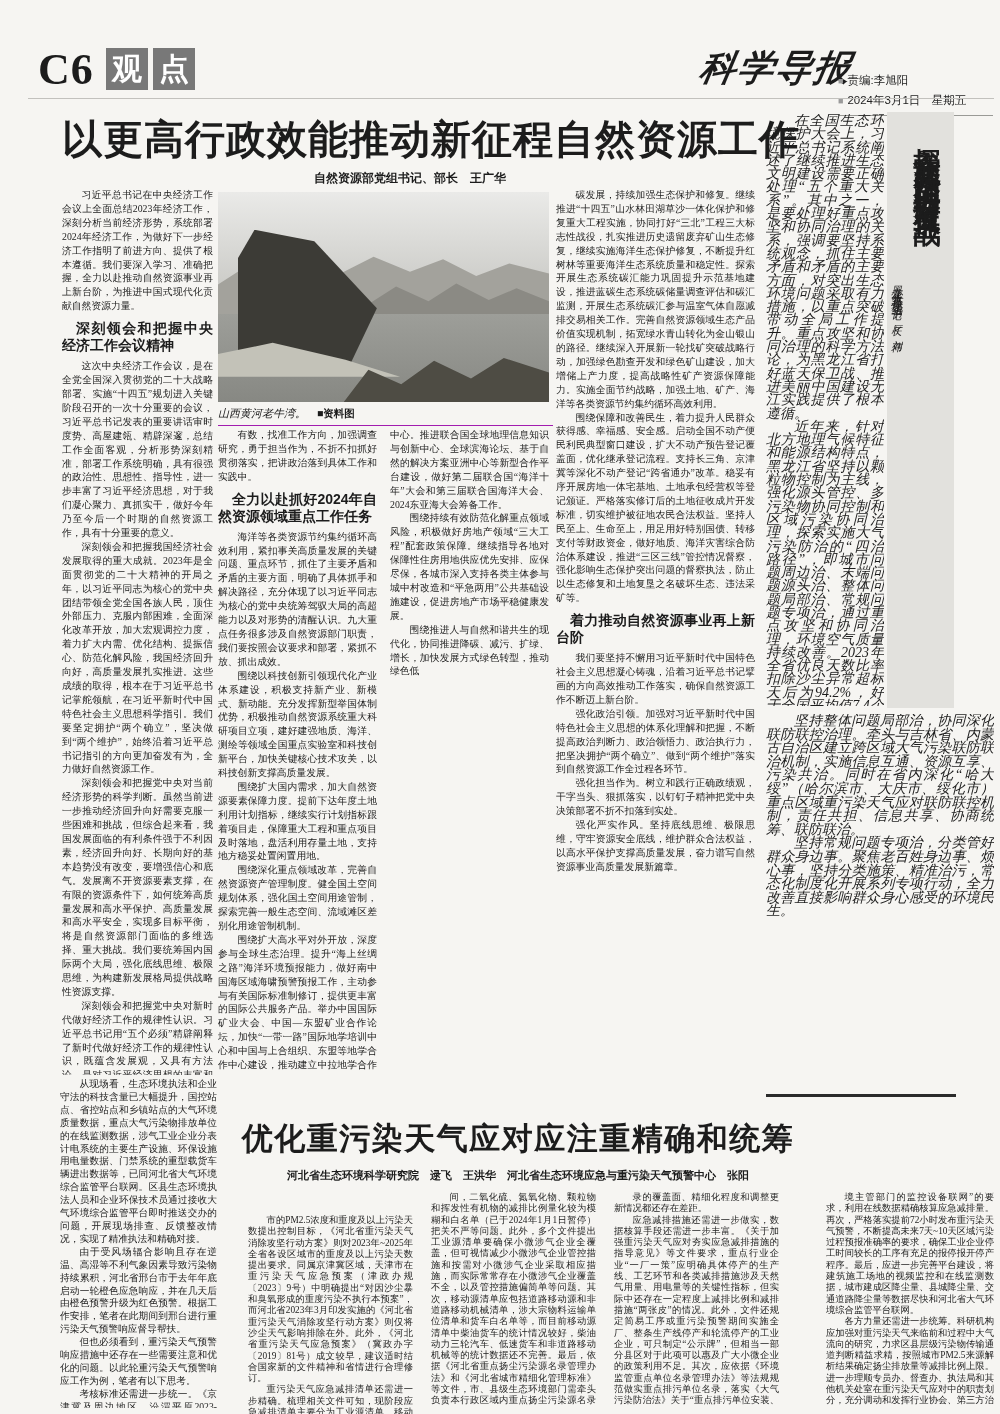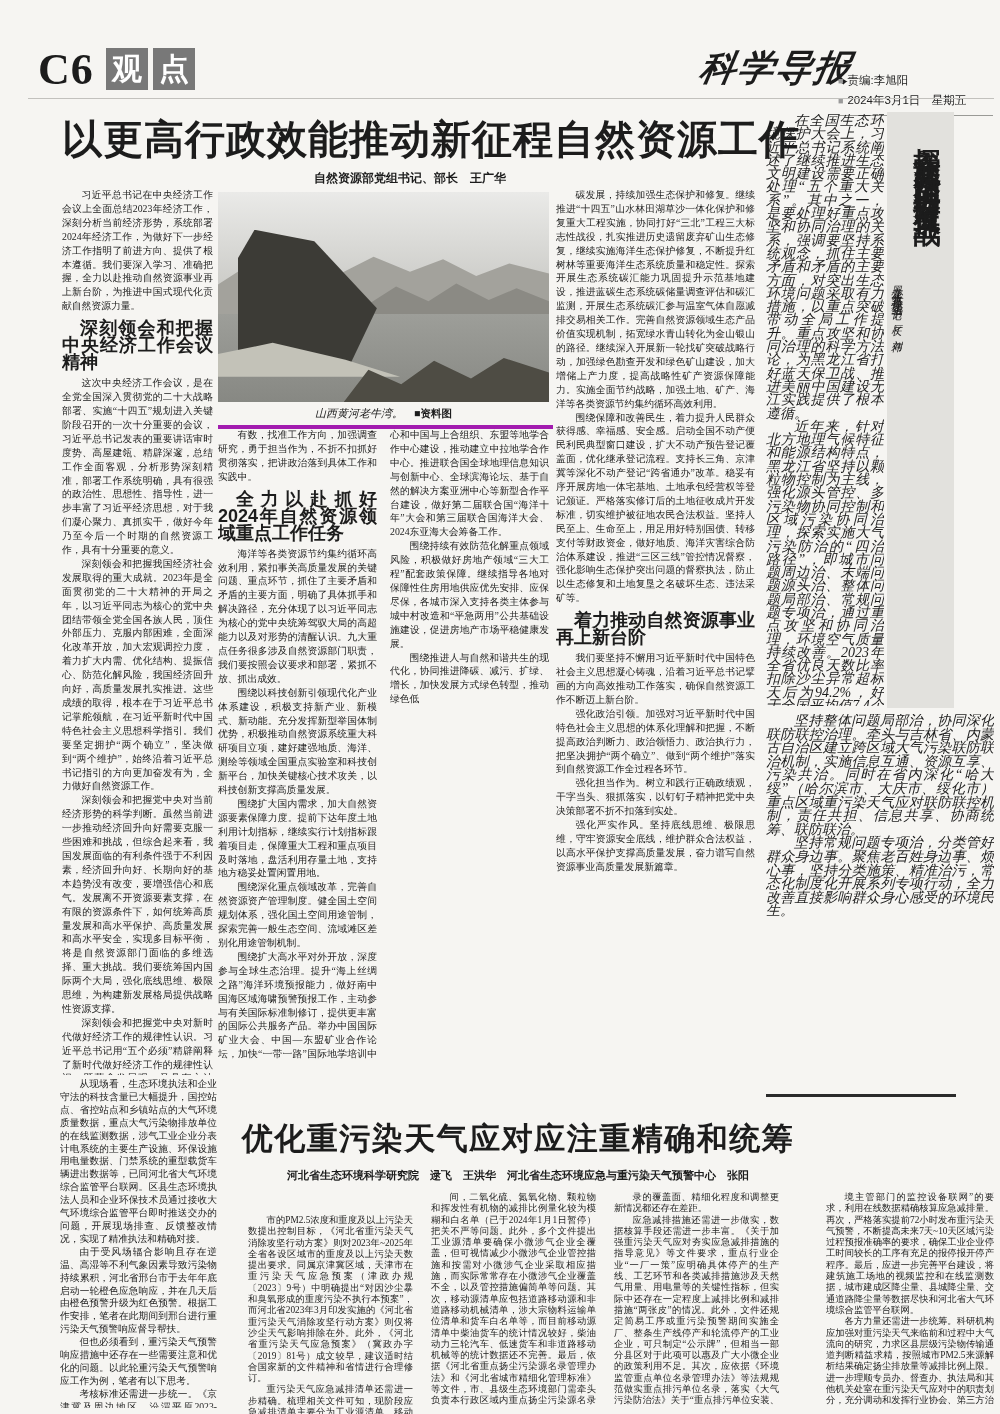--- a/index.html
+++ b/index.html
@@ -15,40 +15,40 @@
             transform:skewX(-10deg);letter-spacing:2px;}
   .hinfo{font-family:"Liberation Sans",sans-serif;font-size:11.5px;color:#222;line-height:19px;margin-top:23px;}
   .hinfo .sq{color:#9a9a9a;font-size:9px;margin-right:4px;}
   .headrule{height:1px;background:#c2c1bd;}
   
   .mainhead{font-family:"Liberation Sans",sans-serif;font-weight:bold;font-size:40px;
             letter-spacing:1px;text-align:center;white-space:nowrap;}
   .mainby{font-family:"Liberation Sans",sans-serif;font-weight:bold;font-size:12px;text-align:center;}
   .bodycol{font-size:9.8px;line-height:13.9px;text-align:justify;overflow:hidden;}
   .bodycol p.para{margin:0;text-indent:2em;}
-  .bodycol h4.sub{font-family:"Liberation Sans",sans-serif;font-weight:bold;font-size:18px;
+  .bodycol h4.sub{font-family:"Liberation Sans",sans-serif;font-weight:bold;font-size:14px;
                   line-height:17px;margin:7px 0 5px;text-indent:1em;}
   .twocol{column-count:2;column-gap:13px;column-fill:auto;}
   
   .photo{background:linear-gradient(#e7e7e4 0%,#d2d2cе 30%,#c6c6c2 45%);overflow:hidden;}
   .ph-sky{position:absolute;left:0;top:0;width:100%;height:46%;
           background:linear-gradient(#eaeae8,#cbcbc7);}
   .ph-cliff{position:absolute;left:0;top:22%;width:100%;height:40%;background:#a3a29c;
             clip-path:polygon(0 55%,8% 35%,16% 48%,26% 28%,37% 42%,47% 22%,58% 40%,68% 25%,78% 45%,88% 30%,100% 42%,100% 100%,0 100%);}
   .ph-cliff2{position:absolute;left:30%;top:38%;width:70%;height:28%;background:#8b8a84;
              clip-path:polygon(0 60%,10% 30%,22% 55%,34% 25%,48% 50%,60% 20%,74% 48%,86% 28%,100% 50%,100% 100%,0 100%);}
   .ph-water{position:absolute;left:0;top:58%;width:100%;height:42%;
             background:linear-gradient(#9d9e99,#878883);}
   .ph-head{position:absolute;left:6%;top:18%;width:42%;height:68%;background:#3c3b36;
            clip-path:polygon(12% 0,55% 8%,100% 55%,78% 100%,0 95%,0 20%);}
   .ph-shore{position:absolute;left:0;top:70%;width:55%;height:18%;background:#c3c2b8;
             clip-path:polygon(0 40%,30% 10%,70% 55%,100% 100%,0 100%);}
   .ph-bank{position:absolute;left:38%;top:72%;width:62%;height:28%;background:#4e4c44;
            clip-path:polygon(0 100%,12% 45%,28% 70%,44% 30%,62% 60%,78% 25%,100% 50%,100% 100%);}
-  .caption{font-size:11px;font-style:italic;text-align:center;border-bottom:4px solid #a21caf;
+  .caption{font-size:11px;font-style:italic;text-align:left;border-bottom:1px solid #a21caf;
            padding:3px 4px 4px 0;}
   .caption .credit{font-style:normal;font-family:"Liberation Sans",sans-serif;font-weight:bold;font-size:10.5px;}
   .caption .sq{color:#8f8f8b;}
   
   .sidecol{font-size:14px;line-height:13.3px;font-style:italic;text-align:justify;overflow:hidden;}
   .sidecol p.para{margin:0;text-indent:2em;}
   .sideband{background:#e2e1dd;}
   .sidetitle{writing-mode:vertical-rl;font-family:"Liberation Serif",serif;font-weight:bold;
              font-size:27px;letter-spacing:4px;line-height:1;margin:14px auto 0;height:578px;
              text-align:justify;}

